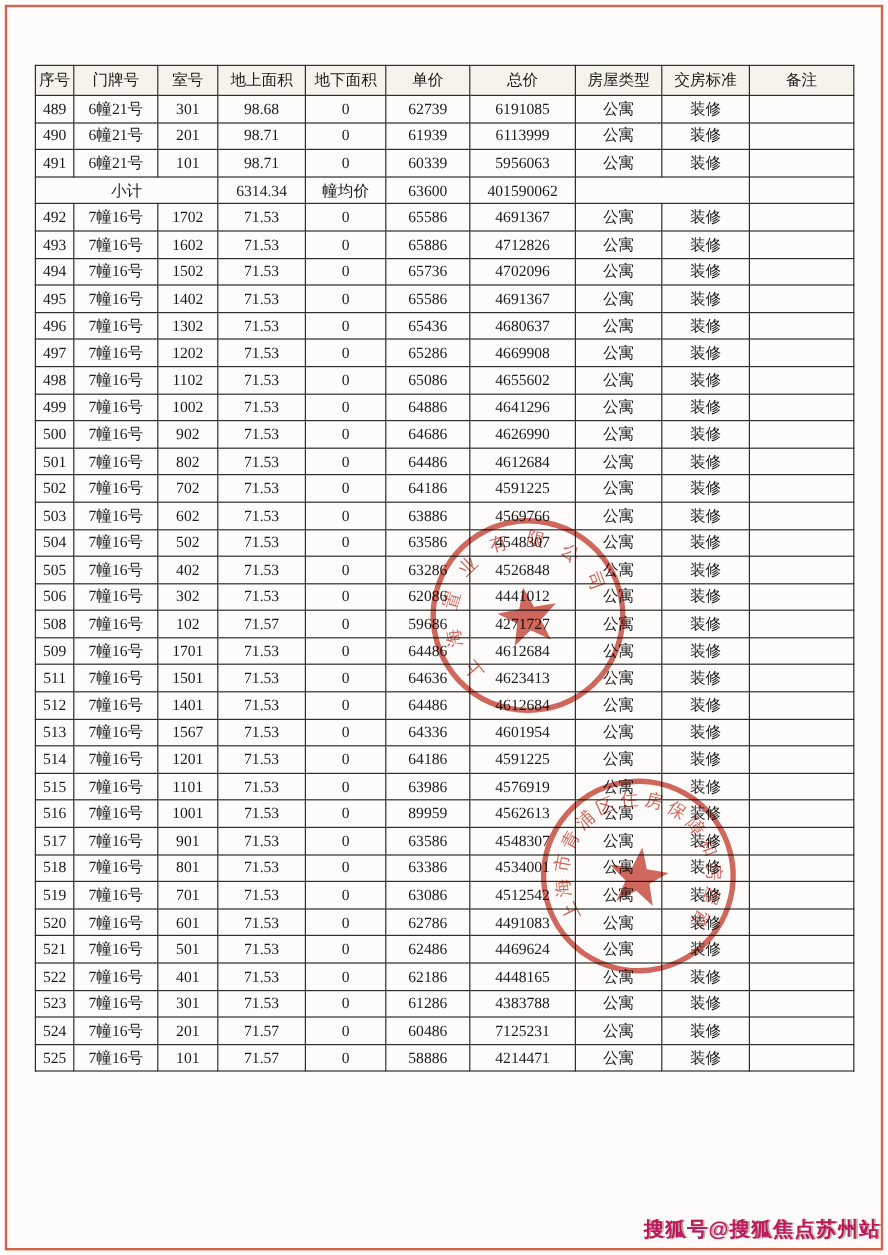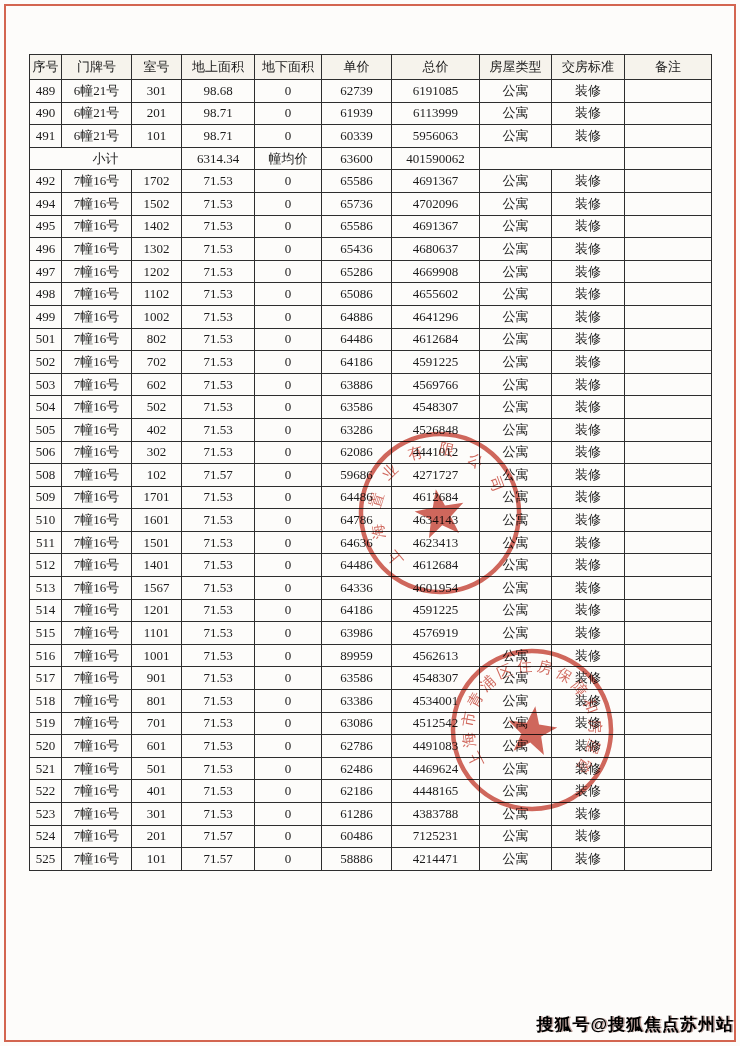--- a/index.html
+++ b/index.html
@@ -57,21 +57,21 @@
     font-family:"Liberation Serif","DejaVu Serif",serif;
   }
   .stamp-text.sparse { letter-spacing:14px; }
   .stamp-star { fill:currentColor; }
   .watermark {
     position:absolute;
     right:6px; bottom:10px;
     font-size:17px;
     font-weight:bold;
     letter-spacing:1px;
-    color:#000000;
+    color:#be185d;
     text-shadow:1.5px 0 0 rgba(126,67,55,0.45);
   }
 </style>
 </head>
 <body>
 
 <div class="page">
 
   <div class="frame"></div>
 
@@ -154,20 +154,32 @@
           <td>1702</td>
           <td>71.53</td>
           <td>0</td>
           <td>65586</td>
           <td>4691367</td>
           <td>公寓</td>
           <td>装修</td>
           <td></td>
         </tr>
         <tr>
+          <td>493</td>
+          <td>7幢16号</td>
+          <td>1602</td>
+          <td>71.53</td>
+          <td>0</td>
+          <td>65886</td>
+          <td>4712826</td>
+          <td>公寓</td>
+          <td>装修</td>
+          <td></td>
+        </tr>
+        <tr>
           <td>494</td>
           <td>7幢16号</td>
           <td>1502</td>
           <td>71.53</td>
           <td>0</td>
           <td>65736</td>
           <td>4702096</td>
           <td>公寓</td>
           <td>装修</td>
           <td></td>
@@ -226,20 +238,32 @@
           <td>1002</td>
           <td>71.53</td>
           <td>0</td>
           <td>64886</td>
           <td>4641296</td>
           <td>公寓</td>
           <td>装修</td>
           <td></td>
         </tr>
         <tr>
+          <td>500</td>
+          <td>7幢16号</td>
+          <td>902</td>
+          <td>71.53</td>
+          <td>0</td>
+          <td>64686</td>
+          <td>4626990</td>
+          <td>公寓</td>
+          <td>装修</td>
+          <td></td>
+        </tr>
+        <tr>
           <td>501</td>
           <td>7幢16号</td>
           <td>802</td>
           <td>71.53</td>
           <td>0</td>
           <td>64486</td>
           <td>4612684</td>
           <td>公寓</td>
           <td>装修</td>
           <td></td>
@@ -317,32 +341,20 @@
           <td></td>
         </tr>
         <tr>
           <td>509</td>
           <td>7幢16号</td>
           <td>1701</td>
           <td>71.53</td>
           <td>0</td>
           <td>64486</td>
           <td>4612684</td>
-          <td>公寓</td>
-          <td>装修</td>
-          <td></td>
-        </tr>
-        <tr>
-          <td>510</td>
-          <td>7幢16号</td>
-          <td>1601</td>
-          <td>71.53</td>
-          <td>0</td>
-          <td>64786</td>
-          <td>4634143</td>
           <td>公寓</td>
           <td>装修</td>
           <td></td>
         </tr>
         <tr>
           <td>511</td>
           <td>7幢16号</td>
           <td>1501</td>
           <td>71.53</td>
           <td>0</td>

